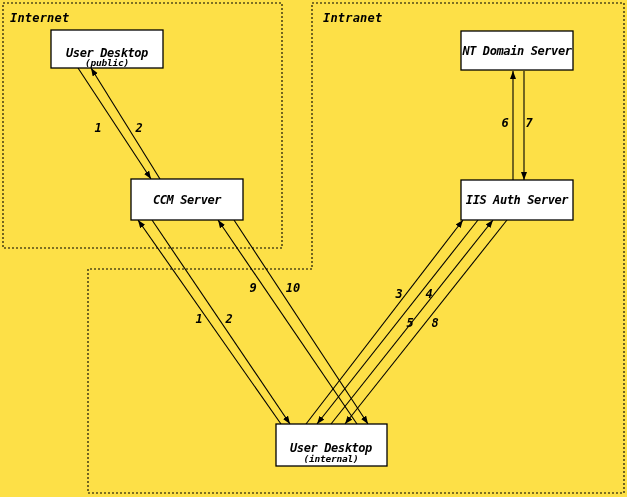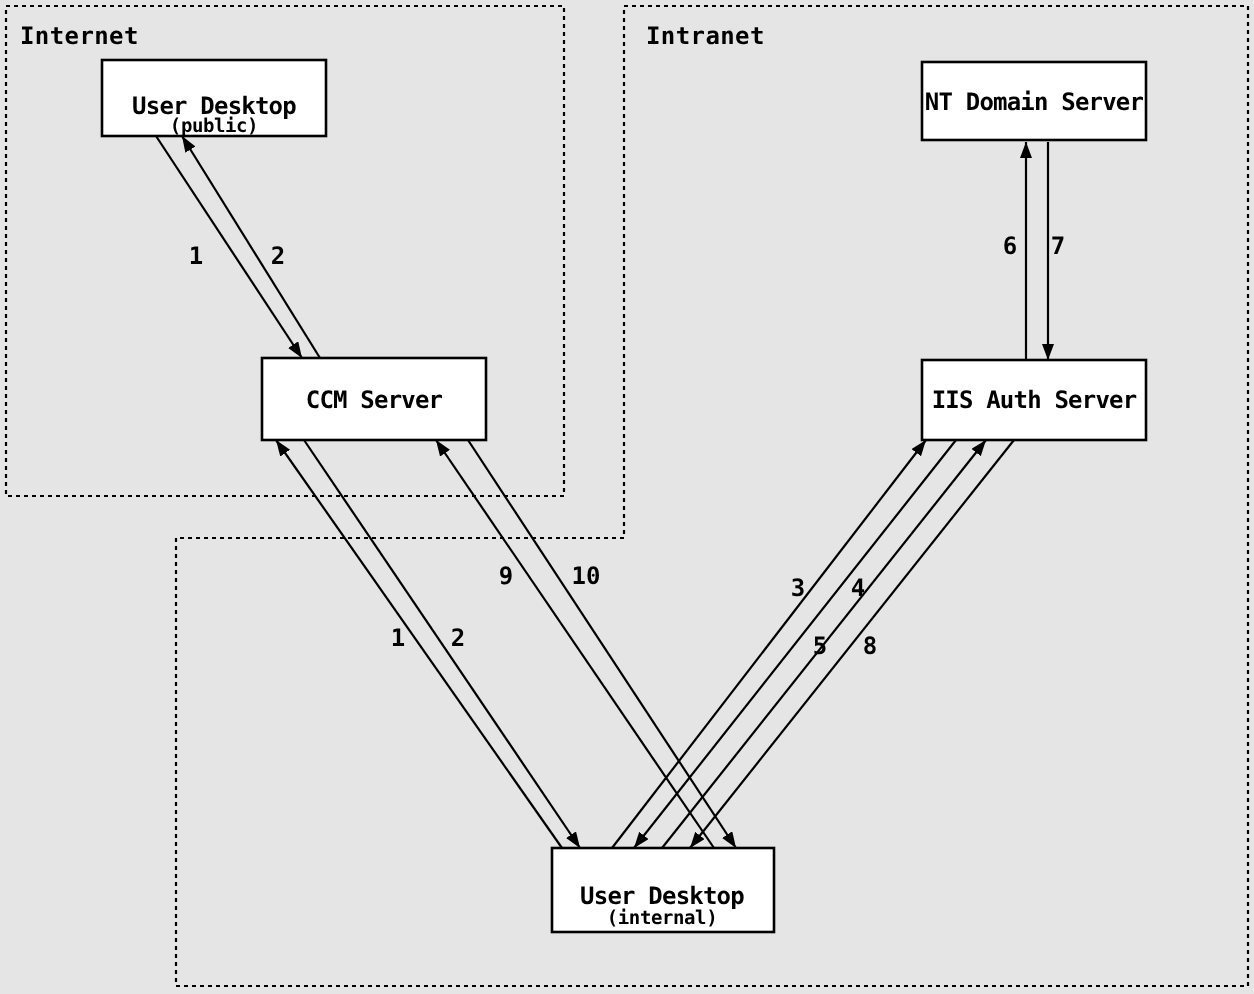--- a/index.html
+++ b/index.html
@@ -1,16 +1,16 @@
 <!DOCTYPE html>
 <html><head>
 <meta charset="utf-8">
 <style>
   html,body{margin:0;padding:0;background:#ffffff;}
-  .stage{position:relative;width:627px;height:497px;background:#e5e5e5;overflow:hidden;}
+  .stage{position:relative;width:627px;height:497px;background:#fde047;overflow:hidden;font-style:italic;}
   svg{display:block;}
   .box{fill:#ffffff;stroke:#000000;stroke-width:1.3;}
   .zone{fill:none;stroke:#000000;stroke-width:1.1;stroke-dasharray:2 2;}
   .fline{stroke:#000000;stroke-width:1.1;fill:none;}
   text{fill:#000000;font-family:"DejaVu Sans Mono","Liberation Mono",monospace;font-weight:bold;}
   .zone-label{font-size:12px;letter-spacing:0.2px;}
   .node-label{font-size:12px;letter-spacing:-0.4px;text-anchor:middle;}
   .node-sub{font-size:9.5px;letter-spacing:-0.2px;text-anchor:middle;}
   .flow-num{font-size:12px;text-anchor:middle;}
 </style>

